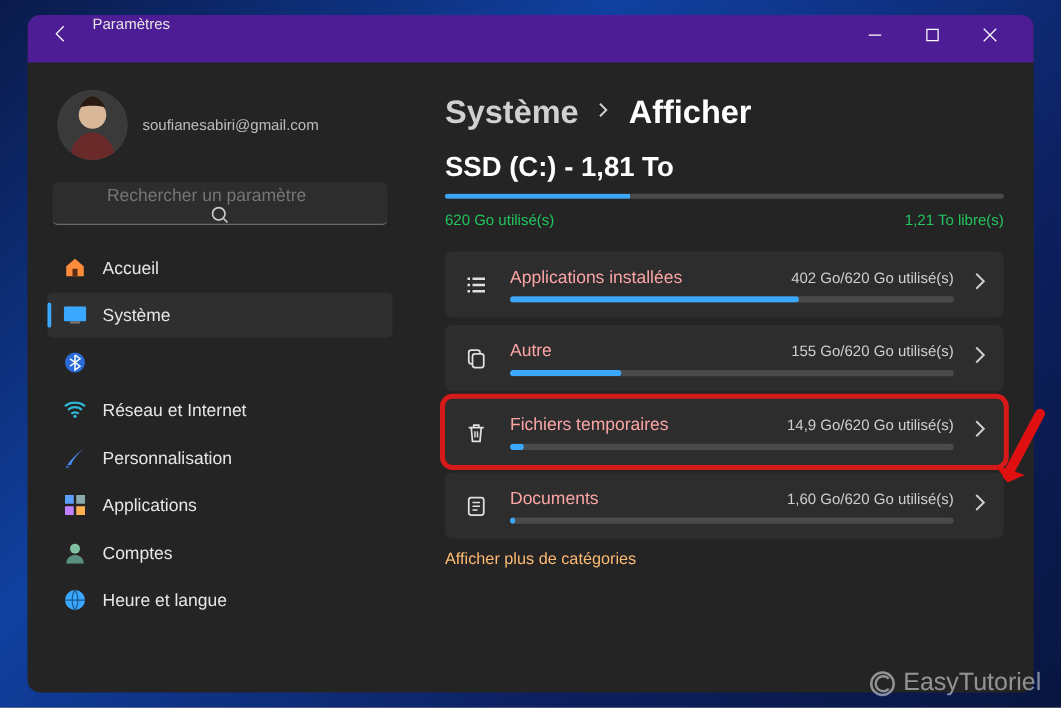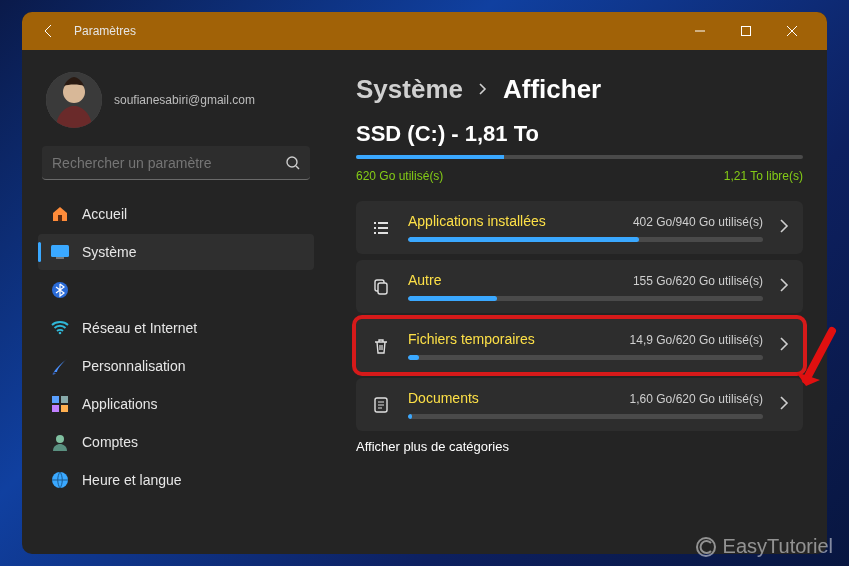--- a/index.html
+++ b/index.html
@@ -7,22 +7,22 @@
     width:849px; height:566px;
     background:linear-gradient(135deg, #0a1a4a 0%, #1040a0 35%, #0d2060 70%, #081640 100%);
     position:relative; overflow:hidden;
   }
   .window {
     position:absolute; top:12px; left:22px; right:22px; bottom:12px;
     background:#242424; border-radius:10px; overflow:hidden;
     display:flex; flex-direction:column;
   }
   .titlebar {
-    height:38px; display:flex; align-items:center; padding:0 12px;
-    background:#a16207;
+    height:38px; display:flex; padding:0 12px;
+    background:#4c1d95;
   }
   .back-btn {
     width:30px; height:30px; display:flex; align-items:center; justify-content:center;
     color:#fff; cursor:pointer;
   }
   .titlebar-title { color:#e6e6e6; font-size:12px; margin-left:10px; }
   .win-controls { margin-left:auto; display:flex; gap:0; }
   .win-btn { width:46px; height:32px; display:flex; align-items:center; justify-content:center; color:#fff; cursor:pointer; }
   .win-btn svg { width:12px; height:12px; }
 
@@ -30,21 +30,21 @@
   .sidebar { width:302px; padding:12px 10px 0 16px; display:flex; flex-direction:column; overflow:hidden; }
   .profile { display:flex; align-items:center; gap:12px; padding:10px 8px 16px 8px; }
   .avatar { width:56px; height:56px; border-radius:50%; overflow:hidden; background:#555; }
   .avatar svg { width:100%; height:100%; }
   .profile-name { color:#fff; font-size:15px; font-weight:600; }
   .profile-email { color:#bdbdbd; font-size:12px; }
 
   .search {
     position:relative; margin:2px 4px 12px 4px;
     background:#2d2d2d; border-radius:4px; height:34px;
-    display:flex; align-items:center; border-bottom:1px solid #6a6a6a;
+    display:flex; align-items:center; border-bottom:1px solid #6a6a6a;flex-direction:column;
   }
   .search input {
     flex:1; background:none; border:none; outline:none; color:#ddd;
     font-size:14px; padding:0 10px;
   }
   .search-icon { width:34px; display:flex; align-items:center; justify-content:center; color:#ccc; }
 
   .nav { display:flex; flex-direction:column; gap:2px; margin-top:4px; }
   .nav-item {
     display:flex; align-items:center; gap:12px; padding:8px 12px;
@@ -59,38 +59,38 @@
   .bc-parent { font-size:26px; font-weight:600; color:#d0d0d0; }
   .bc-sep  { color:#d0d0d0; }
   .bc-current { font-size:26px; font-weight:600; color:#fff; }
 
   .drive-title { color:#fff; font-size:22px; font-weight:700; margin-bottom:8px; }
   .drive-bar-wrap { margin-bottom:4px; }
   .drive-bar {
     position:relative; height:4px; background:#4a4a4a; border-radius:2px; overflow:hidden;
   }
   .drive-fill { position:absolute; left:0; top:0; bottom:0; background:#3aa8ff; }
-  .drive-caption { display:flex; justify-content:space-between; color:#84cc16; font-size:12px; margin-top:6px; margin-bottom:18px; }
+  .drive-caption { display:flex; justify-content:space-between; color:#22c55e; font-size:12px; margin-top:6px; margin-bottom:18px; }
 
   .cat-list { display:flex; flex-direction:column; gap:6px; }
   .cat-card {
     background:#2d2d2d; border-radius:6px; padding:12px 14px 12px 14px;
     display:flex; align-items:center; gap:16px; cursor:pointer; position:relative;
   }
   .cat-card.highlight { outline:4px solid #d61a1a; }
   .cat-left-icon { width:22px; display:flex; align-items:center; justify-content:center; color:#e0e0e0; }
   .cat-body { flex:1; }
   .cat-row { display:flex; justify-content:space-between; align-items:baseline; }
-  .cat-name { color:#fde047; font-size:14px; font-weight:500; }
+  .cat-name { color:#fca5a5; font-size:14px; font-weight:500; }
   .cat-meta { color:#cfcfcf; font-size:12px; }
   .cat-bar { position:relative; height:5px; background:#4a4a4a; border-radius:3px; margin-top:8px; overflow:hidden; }
   .cat-fill { position:absolute; left:0; top:0; bottom:0; background:#3aa8ff; border-radius:3px; }
   .chevron { color:#cfcfcf; }
 
-  .more-link { color:#ffffff; font-size:13px; margin-top:8px; cursor:pointer; }
+  .more-link { color:#fdba74; font-size:13px; margin-top:8px; cursor:pointer; }
 
   
   .arrow-overlay {
     position:absolute; top:326px; left:792px; pointer-events:none;
   }
 
   .watermark {
     position:absolute; right:16px; bottom:8px; display:flex; align-items:center; gap:6px;
     color:rgba(255,255,255,0.5); font-size:20px; font-weight:300;
   }
@@ -258,21 +258,21 @@
                 <rect x="6" y="3" width="10" height="2" fill="#e0e0e0"></rect>
                 <rect x="2" y="8" width="2" height="2" fill="#e0e0e0"></rect>
                 <rect x="6" y="8" width="10" height="2" fill="#e0e0e0"></rect>
                 <rect x="2" y="13" width="2" height="2" fill="#e0e0e0"></rect>
                 <rect x="6" y="13" width="10" height="2" fill="#e0e0e0"></rect>
               </svg>
             </div>
             <div class="cat-body">
               <div class="cat-row">
                 <span class="cat-name">Applications installées</span>
-                <span class="cat-meta">402 Go/940 Go utilisé(s)</span>
+                <span class="cat-meta">402 Go/620 Go utilisé(s)</span>
               </div>
               <div class="cat-bar">
                 <div class="cat-fill" style="width:65%"></div>
               </div>
             </div>
             <div class="chevron"><svg width="10" height="14" viewBox="0 0 10 14">
                 <path d="M2 1l6 6-6 6" stroke="#cfcfcf" stroke-width="1.6" fill="none"></path>
               </svg></div>
           </div>
           <div class="cat-card">

